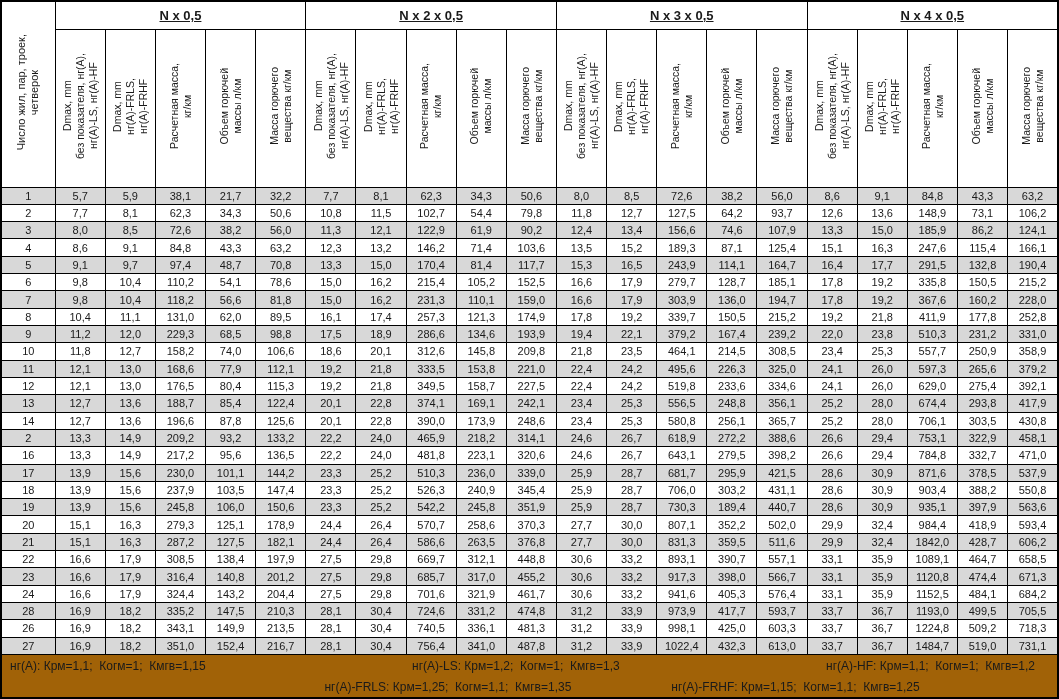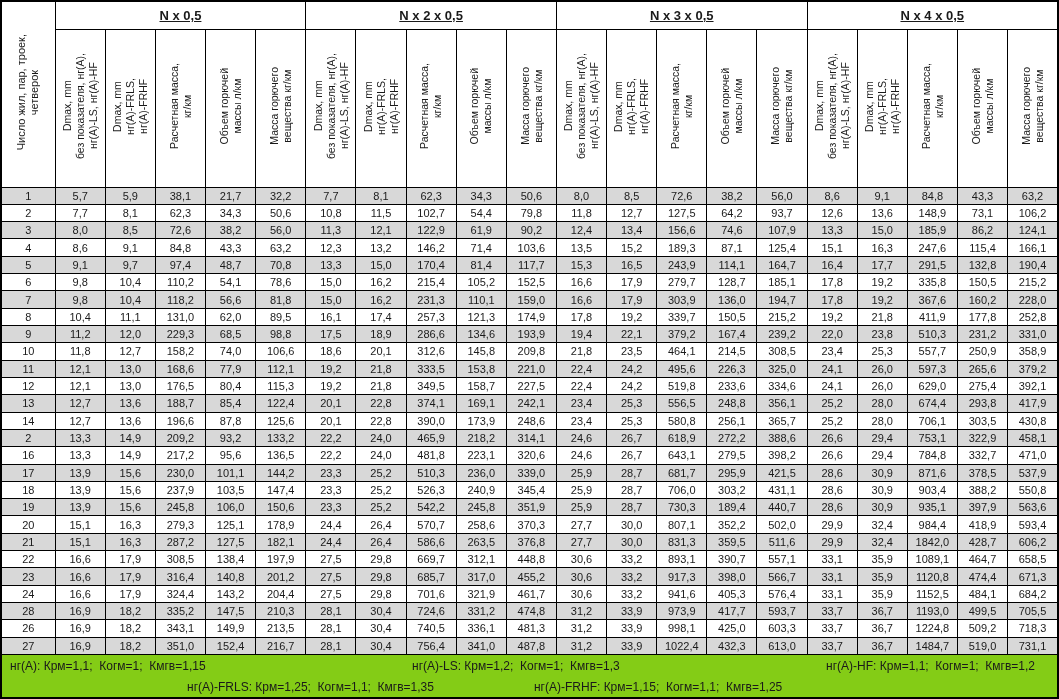--- a/index.html
+++ b/index.html
@@ -71,32 +71,32 @@
     text-align: center;
     vertical-align: middle;
     height: 16px;
   }
   tbody tr:nth-child(odd) { background: var(--row-shade, #d8d8d8); }
   tbody tr:nth-child(even) { background: #ffffff; }
   
   tfoot td {
     height: 42px;
     vertical-align: top;
-    background: #84cc16;
+    background: #a16207;
   }
   .foot-line {
     display: flex;
     align-items: center;
     white-space: pre;
     font-size: 12px;
     height: 21px;
   }
   .foot-line span { white-space: pre; }
   .line1 { justify-content: space-between; padding: 0 22px 0 8px; }
-  .line2 { justify-content: flex-start; }
+  .line2 { justify-content: center; }
   .line2 span:nth-child(1) { margin-left: 185px; }
   .line2 span:nth-child(2) { margin-left: 100px; }
 </style>
 </head>
 <body>
 
 <table class="cable">
   <colgroup>
     <col style="width:54px">
     <col span="20" style="width:50px">

